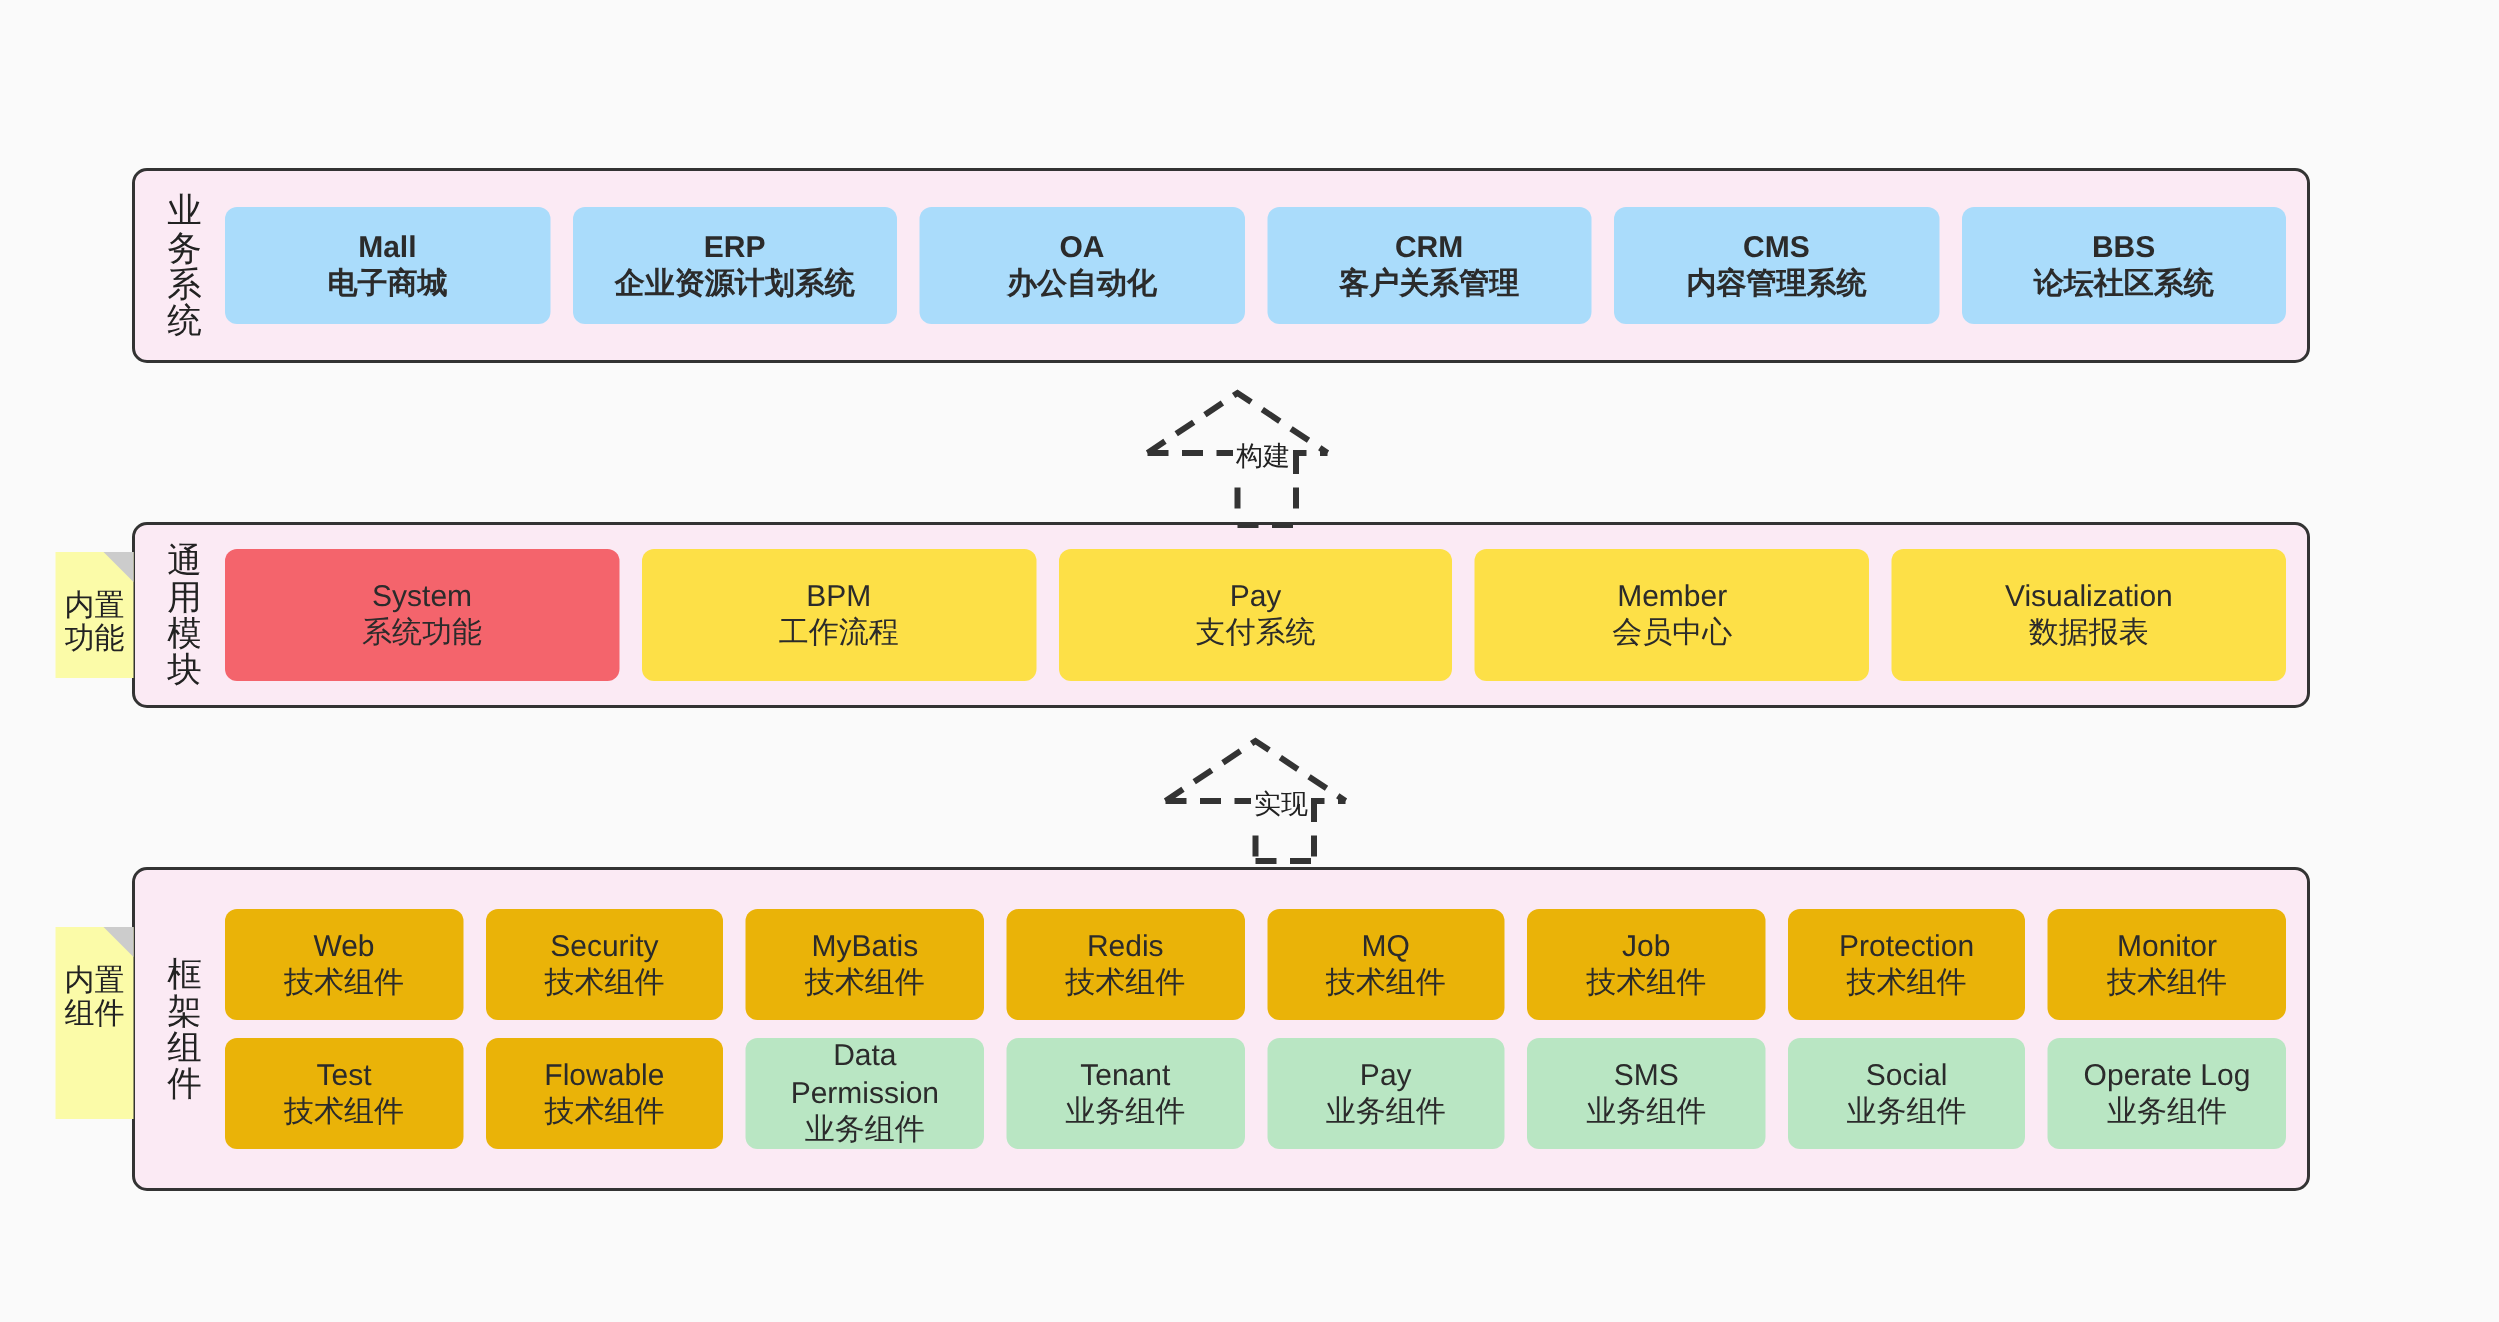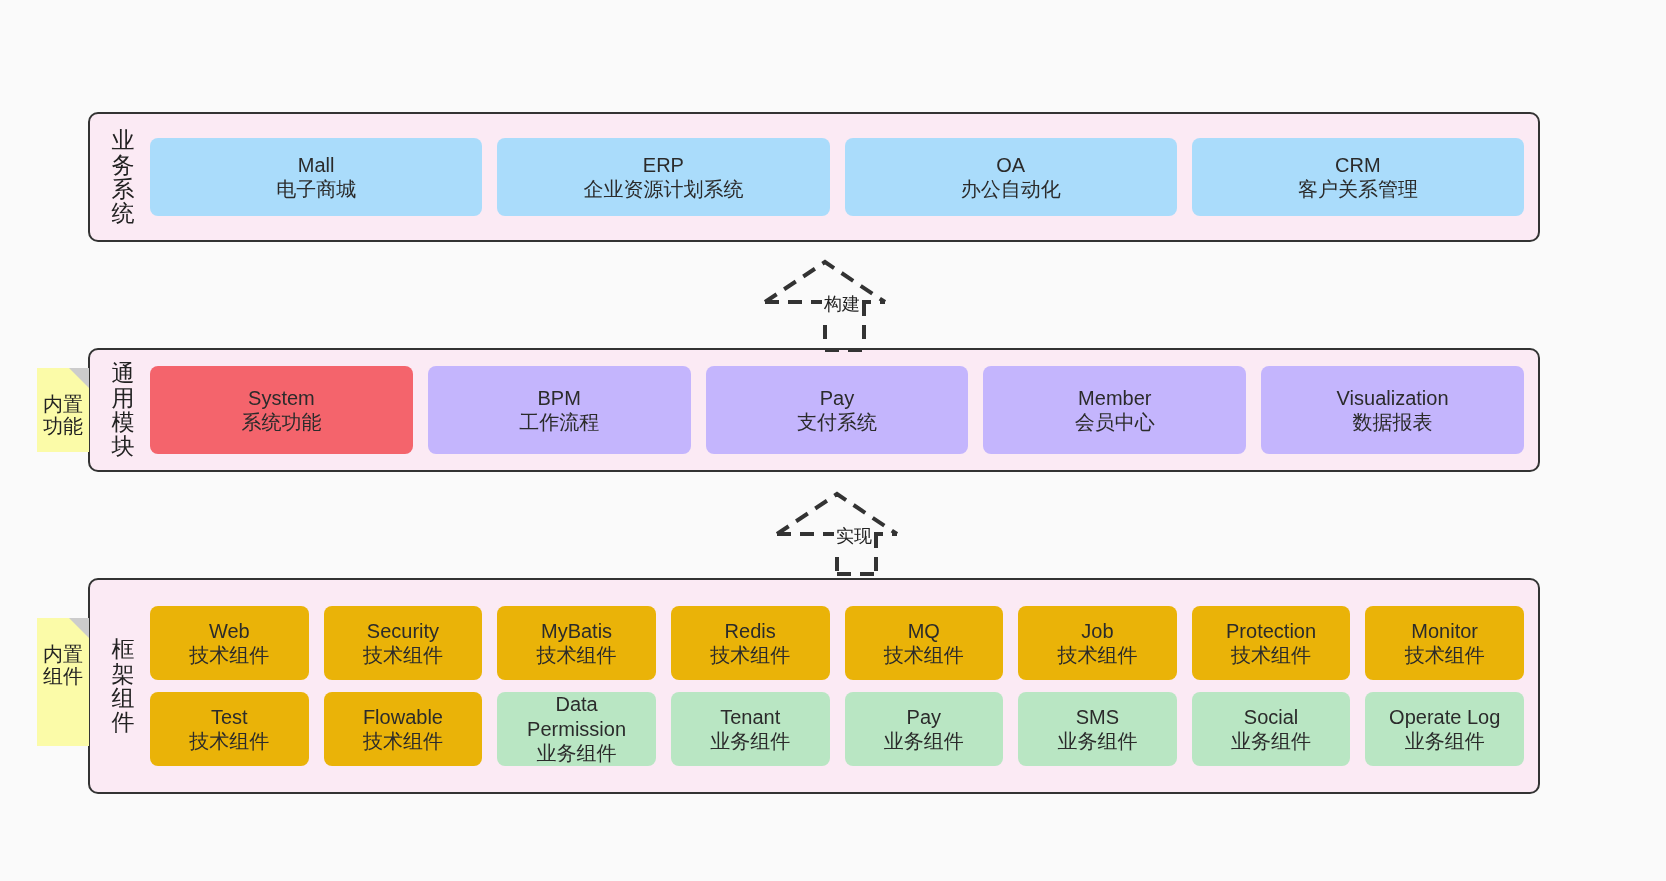--- a/index.html
+++ b/index.html
@@ -61,23 +61,23 @@
     justify-content: center;
     text-align: center;
     color: #2b2b2b;
     font-size: 20px;
     line-height: 1.22;
     padding: 4px 6px;
   }
   .box .en { display: block; }
   .box .cn { display: block; }
 
-  .biz-box   { background: #aadcfb; height: 78px; }
+  .biz-box   { background: #aadcfb; height: 78px; font-weight: bold; }
   .mod-hot   { background: #f4646c; height: 88px; }
-  .mod-soft  { background: #c4b5fd; height: 88px; }
+  .mod-soft  { background: #fde047; height: 88px; }
   .cmp-tech  { background: #eab308; height: 74px; }
   .cmp-biz   { background: #b9e6c3; height: 74px; }
 
   
   .note {
     position: absolute;
     background: #fbfba8;
     width: 52px;
     color: #222;
     font-size: 20px;
@@ -127,20 +127,28 @@
           <span class="cn">企业资源计划系统</span>
         </div>
         <div class="box biz-box">
           <span class="en">OA</span>
           <span class="cn">办公自动化</span>
         </div>
         <div class="box biz-box">
           <span class="en">CRM</span>
           <span class="cn">客户关系管理</span>
         </div>
+        <div class="box biz-box">
+          <span class="en">CMS</span>
+          <span class="cn">内容管理系统</span>
+        </div>
+        <div class="box biz-box">
+          <span class="en">BBS</span>
+          <span class="cn">论坛社区系统</span>
+        </div>
 
       </div>
     </div>
   </div>
 
   <div class="connector" style="left:760px; top:256px; width:150px; height:96px;">
     <svg width="150" height="96" viewBox="0 0 150 96">
       <polyline points="5,46 65,6 125,46" fill="none" stroke="#333333" stroke-width="4" stroke-dasharray="14,9"></polyline>
       <polyline points="5,46 125,46" fill="none" stroke="#333333" stroke-width="4" stroke-dasharray="14,9"></polyline>
       <line x1="65" y1="46" x2="65" y2="94" stroke="#333333" stroke-width="4" stroke-dasharray="14,9"></line>

